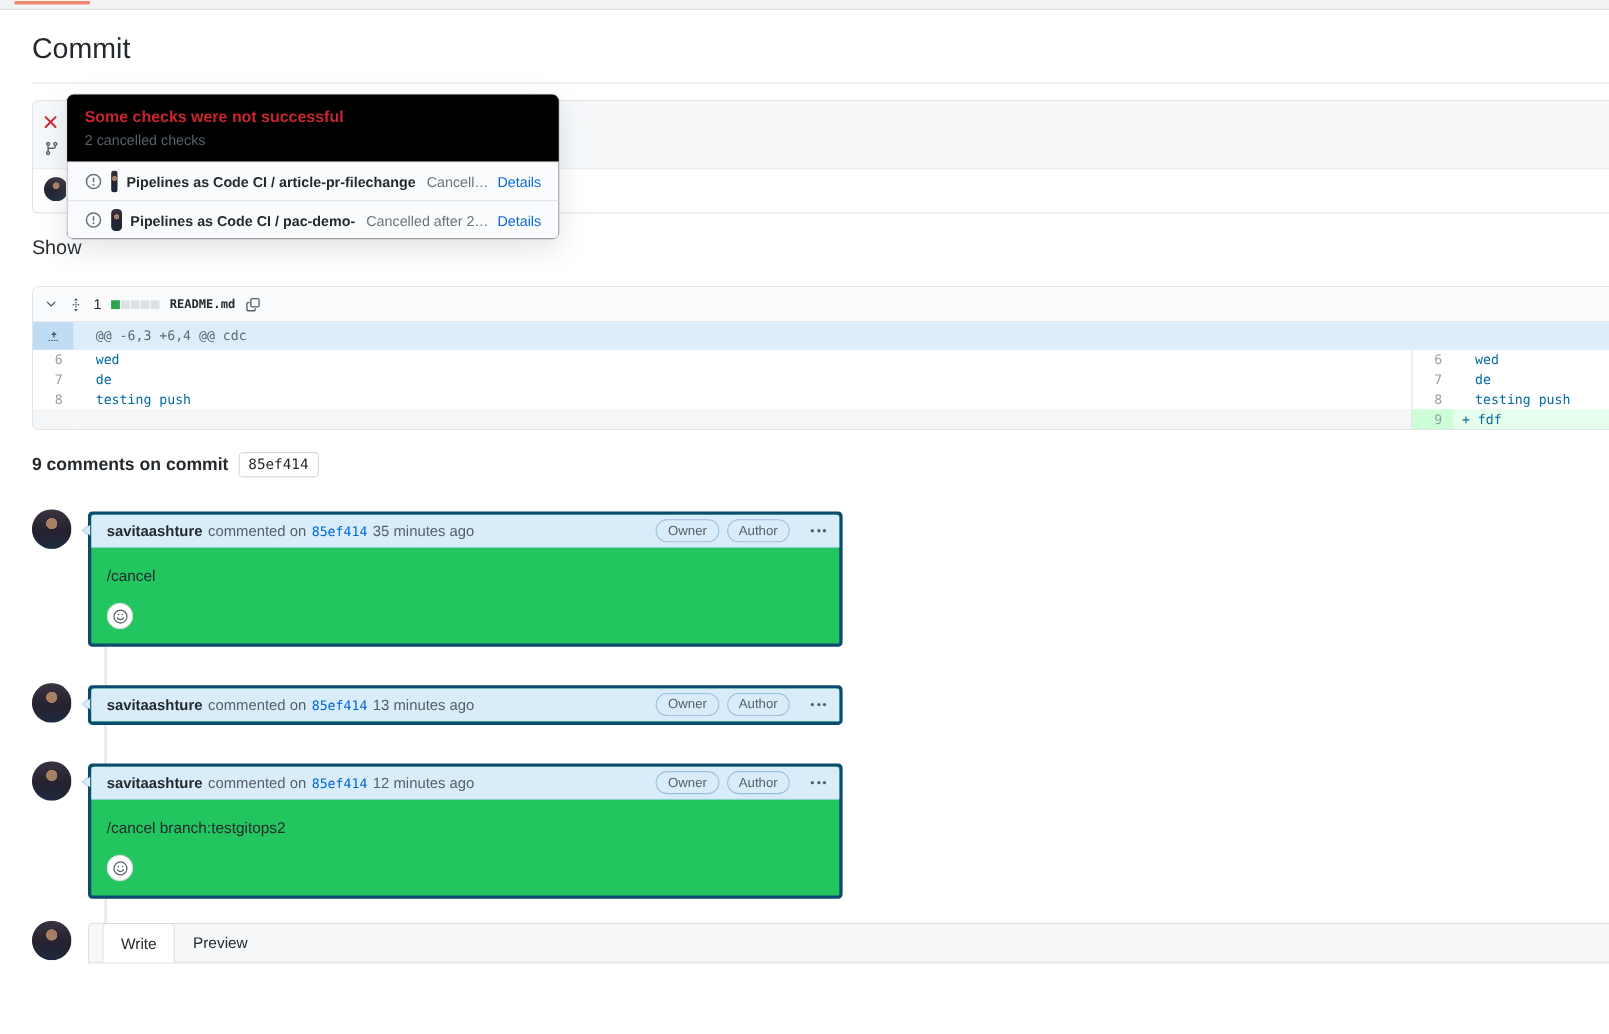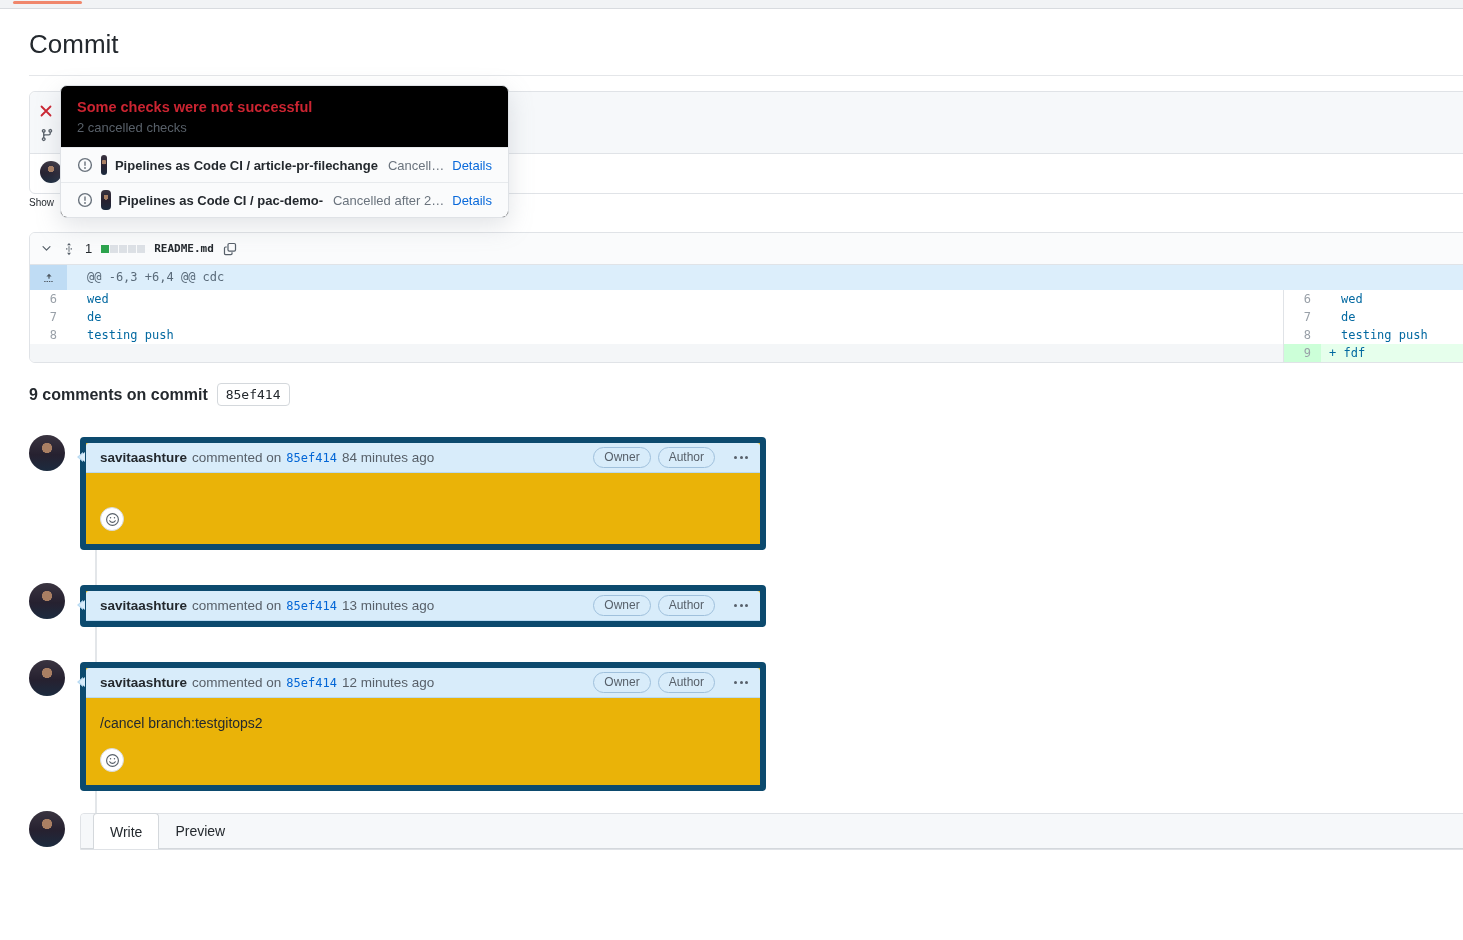--- a/index.html
+++ b/index.html
@@ -26,21 +26,21 @@
   .icon-x { color:#cb2431; font-weight:700; font-size:15px; line-height:1; }
 
   .avatar { background:
       radial-gradient(circle at 50% 36%, #a97f63 0 17%, rgba(0,0,0,0) 18%),
       linear-gradient(180deg,#3a3440 0%, #262130 55%, #1c2b3f 100%);
     display:inline-block; }
   .avatar-sm { width:22px; height:22px; border-radius:50%; }
   .avatar-row { width:20px; height:20px; border-radius:4px; }
   .avatar-lg { width:36px; height:36px; border-radius:50%; position:absolute; left:-51px; top:-2px; z-index:2; }
 
-  .showing { margin-top:3px; font-size:10px; color:#24292e; }
+  .showing { margin-top:21px; font-size:18px; color:#24292e; }
 
   
   .checks-popup { position:absolute; left:60px; top:85px; width:449px; z-index:40; background:#000000;
     border:1px solid #dfe2e6; border-radius:7px; box-shadow:0 8px 24px rgba(140,149,159,.25); overflow:hidden; }
   .popup-head { padding:13px 16px 12px; }
   .popup-title { color:#cb2431; font-weight:700; font-size:14.5px; }
   .popup-sub { color:#586069; font-size:13px; margin-top:5px; }
   .check-row { display:flex; align-items:center; gap:8px; padding:0 16px; height:35px; background:#fafbfc; border-top:1px solid #e7eaed; font-size:13px; }
   .check-name { font-weight:700; color:#24292e; white-space:nowrap; }
   .check-status { color:#6a737d; white-space:nowrap; margin-left:2px; }
@@ -71,21 +71,21 @@
 
   
   .comments-heading { margin-top:20px; font-size:16px; font-weight:700; display:flex; align-items:center; gap:9px; }
   .sha-chip { font-family:"DejaVu Sans Mono",monospace; font-size:13px; font-weight:400; border:1px solid #d4d8dc; border-radius:4px; padding:3px 8px; color:#24292e; }
 
   .timeline { position:relative; }
   .timeline::before { content:""; position:absolute; left:66px; top:10px; bottom:30px; width:2px; background:#e3e6e9; }
 
   .comment { position:relative; margin-left:51px; width:686px; margin-top:35px; z-index:1; }
   .comment.first { margin-top:31px; }
-  .comment-card { border:6px solid #0c4a6e; border-radius:4px; background:#eab308; }
+  .comment-card { border:3px solid #0c4a6e; border-radius:4px; background:#22c55e; }
   .comment-head { position:relative; background:#d8ecfa; border-bottom:1px solid #b9daf2; border-radius:3px 3px 0 0;
     height:30px; display:flex; align-items:center; padding:0 10px 0 14px; font-size:13.5px; color:#586069; }
   .comment-head::before { content:""; position:absolute; left:-9px; top:9px; border:5px solid transparent; border-right:6px solid #b9daf2; border-left:none; }
   .comment-head::after  { content:""; position:absolute; left:-7px; top:9px; border:5px solid transparent; border-right:6px solid #d8ecfa; border-left:none; }
   .c-author { font-weight:700; color:#24292e; text-decoration:none; margin-right:5px; }
   .c-action { margin-right:5px; }
   .c-sha { font-family:"DejaVu Sans Mono",monospace; font-size:12px; color:#0366d6; text-decoration:none; margin-right:5px; }
   .badges { margin-left:auto; display:flex; gap:7px; align-items:center; }
   .badge { font-size:12px; color:#57606a; border:1px solid #9fc0dc; border-radius:999px; padding:2px 10px; background:transparent; line-height:1.25; }
   .kebab { border:none; background:none; color:#57606a; margin-left:10px; cursor:pointer; display:flex; gap:2.5px; align-items:center; padding:4px 2px; }
@@ -220,32 +220,33 @@
 
   <div class="timeline">
 
     <div class="comment first">
       <a href="#" class="avatar avatar-lg"></a>
       <div class="comment-card">
         <div class="comment-head">
           <a href="#" class="c-author">savitaashture</a>
           <span class="c-action">commented on</span>
           <a href="#" class="c-sha">85ef414</a>
-          <span>84 minutes ago</span>
+          <span>35 minutes ago</span>
           <span class="badges">
             <span class="badge">Owner</span>
             <span class="badge">Author</span>
             <button class="kebab">
                 <i></i>
                 <i></i>
                 <i></i>
               </button>
           </span>
         </div>
         <div class="comment-body">
+          <div>/cancel</div>
           <button class="smiley-btn">
             <svg width="15" height="15" viewBox="0 0 16 16" fill="none" stroke="#586069" stroke-width="1.2">
                 <circle cx="8" cy="8" r="6.3"></circle>
                 <path d="M5 9.3c.7 1.1 1.7 1.7 3 1.7s2.3-.6 3-1.7" stroke-linecap="round"></path>
                 <circle cx="5.9" cy="6.1" r=".75" fill="#586069" stroke="none"></circle>
                 <circle cx="10.1" cy="6.1" r=".75" fill="#586069" stroke="none"></circle>
               </svg>
           </button>
         </div>
       </div>

